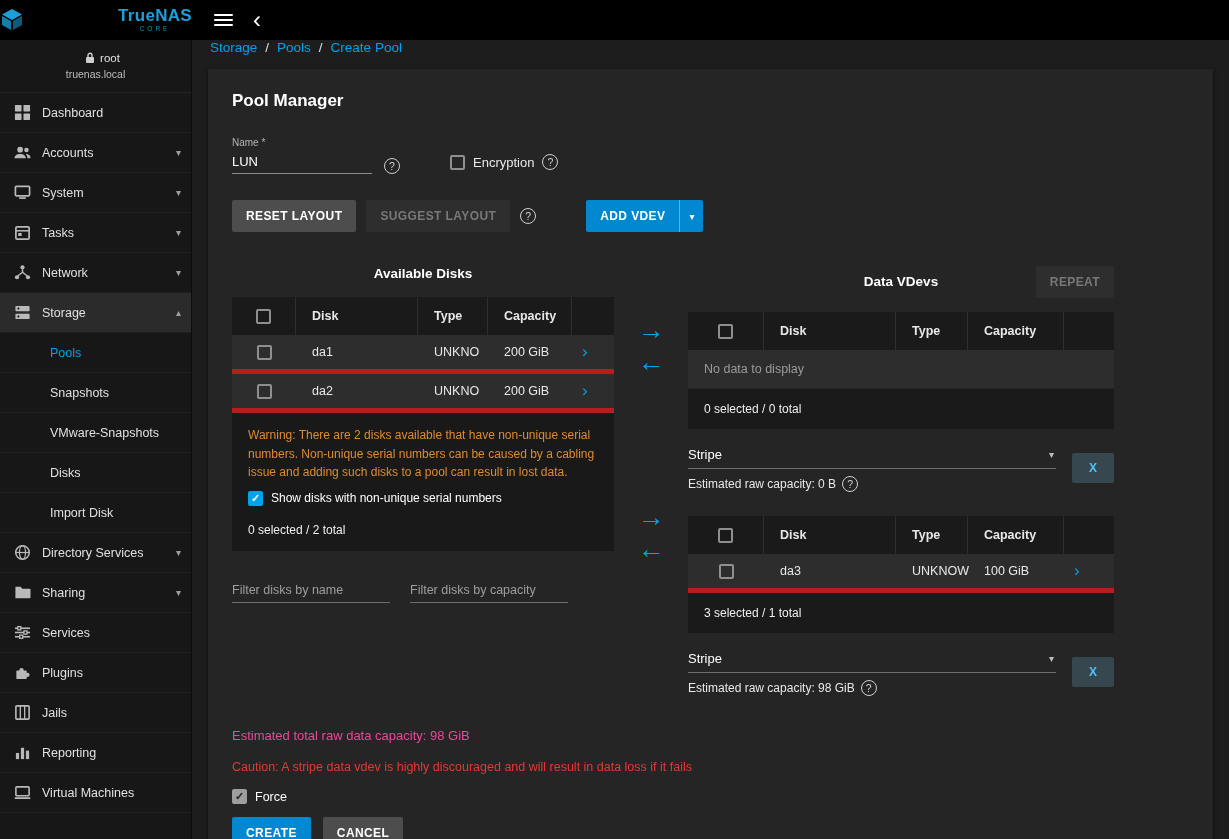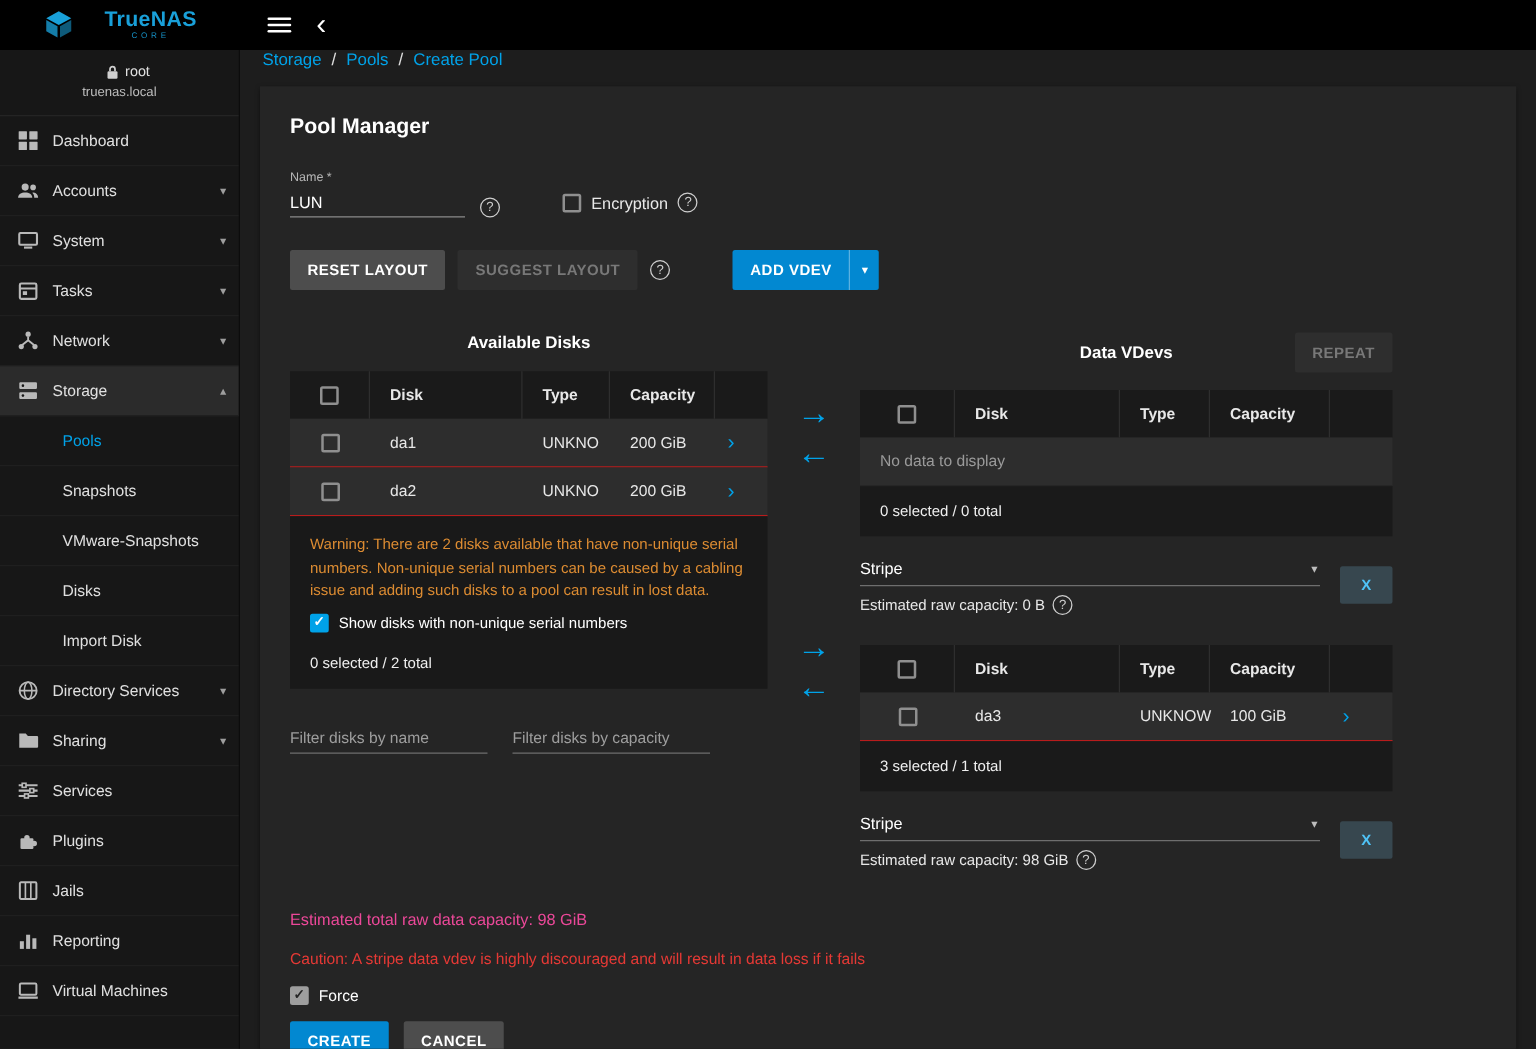--- a/index.html
+++ b/index.html
@@ -3,21 +3,21 @@
 <meta charset="utf-8">
 <style>
   * { box-sizing: border-box; margin: 0; padding: 0; }
   html,body { width:1229px; height:839px; overflow:hidden; }
   body {
     font-family:"Liberation Sans", sans-serif;
     background:#1d1d1d; color:#e8e8e8; font-size:13px;
   }
   
   .topbar { height:40px; background:#000; display:flex; align-items:center; }
-  .logo-area { width:192px; display:flex; align-items:center; justify-content:center; gap:25px; cursor:pointer; }
+  .logo-area { width:192px; display:flex; align-items:center; justify-content:space-between; gap:25px; cursor:pointer; }
   .brand-text { display:flex; flex-direction:column; align-items:center; line-height:1; }
   .brand-name { color:#19a0d9; font-size:17px; font-weight:bold; letter-spacing:.3px; }
   .brand-sub { color:#19a0d9; font-size:6.5px; letter-spacing:3px; margin-top:2px; opacity:.9; }
   .hamburger { width:19px; display:flex; flex-direction:column; gap:3px; margin-left:22px; cursor:pointer; }
   .hamburger i { display:block; height:2px; background:#fff; border-radius:1px; }
   .back-chev { color:#fff; font-size:24px; line-height:20px; margin-left:20px; cursor:pointer; }
   
   .layout { display:flex; height:799px; }
   .sidebar { width:192px; background:#171717; border-right:1px solid #0c0c0c; overflow:hidden; flex:none; }
   .user-block { padding:12px 0 12px; text-align:center; border-bottom:1px solid #242424; }
@@ -75,21 +75,21 @@
   .vdev-head { position:relative; text-align:center; margin-bottom:14px; height:32px; }
   .vdev-head .vdev-title { font-weight:bold; font-size:13.5px; color:#fff; line-height:32px; }
   .vdev-head .repeat { position:absolute; right:0; top:0; }
   
   .tbl-header { display:grid; background:#1a1a1a; height:38px; align-items:stretch; font-weight:bold; font-size:12.5px; }
   .tbl-header.l { grid-template-columns:64px 1fr 70px 84px 42px; }
   .tbl-header.r { grid-template-columns:76px 1fr 72px 96px 50px; }
   .th { display:flex; align-items:center; padding-left:16px; border-right:1px solid #2e2e2e; }
   .th:last-child { border-right:none; }
   .th.cb-cell { justify-content:center; padding-left:0; }
-  .tbl-row { display:grid; background:#2d2d2d; height:39px; align-items:center; border-bottom:1px solid #b91c1c; font-size:12.5px; }
+  .tbl-row { display:grid; background:#2d2d2d; height:39px; align-items:center; border-bottom:5px solid #b91c1c; font-size:12.5px; }
   .tbl-row.l { grid-template-columns:64px 1fr 70px 84px 42px; }
   .tbl-row.r { grid-template-columns:76px 1fr 72px 96px 50px; }
   .td { padding-left:16px; } .td.cb-cell { padding-left:0; display:flex; justify-content:center; }
   .td.expand { color:#00a2e8; font-size:17px; padding-left:10px; cursor:pointer; }
   .empty-row { background:#2d2d2d; height:39px; display:flex; align-items:center; padding-left:16px;
                color:#9a9a9a; font-size:12.5px; border-bottom:1px solid #262626; }
   .sel-row { background:#1a1a1a; height:40px; display:flex; align-items:center; padding-left:16px; font-size:12px; color:#efefef; }
   
   .warn-block { background:#191919; padding:13px 16px 14px; }
   .warn-text { color:#dd8c32; font-size:12px; line-height:1.55; margin-bottom:9px; }

